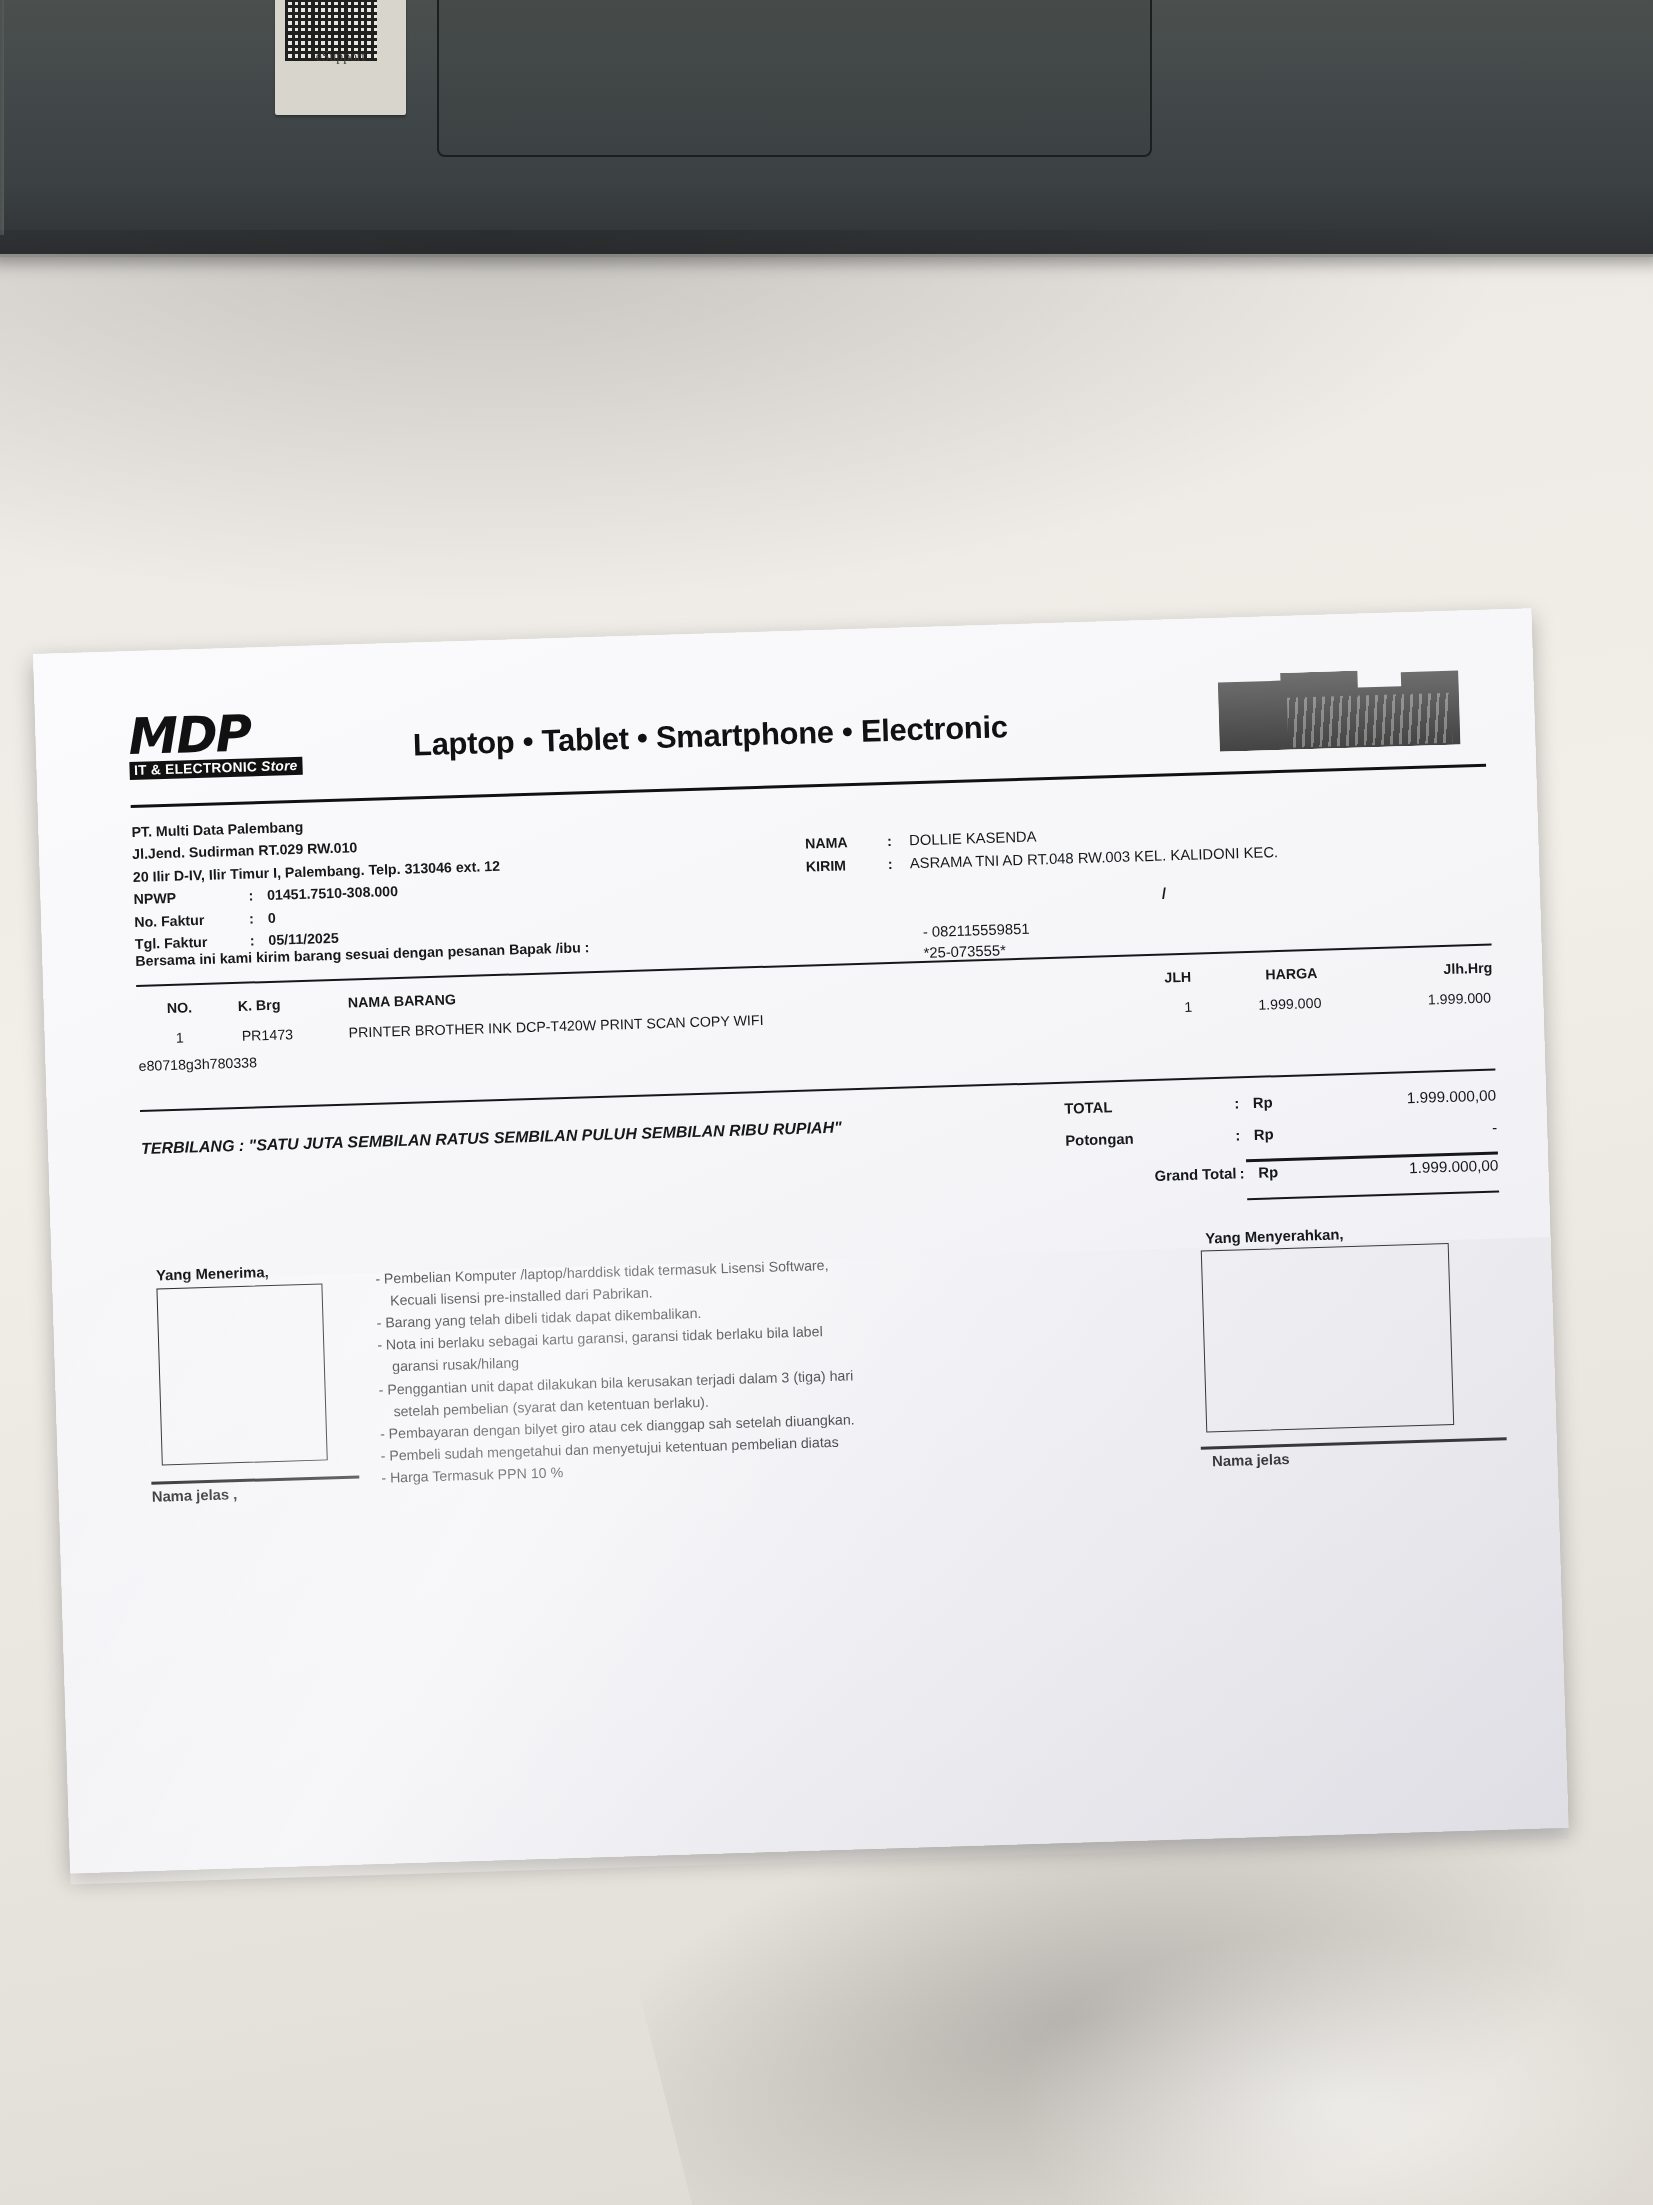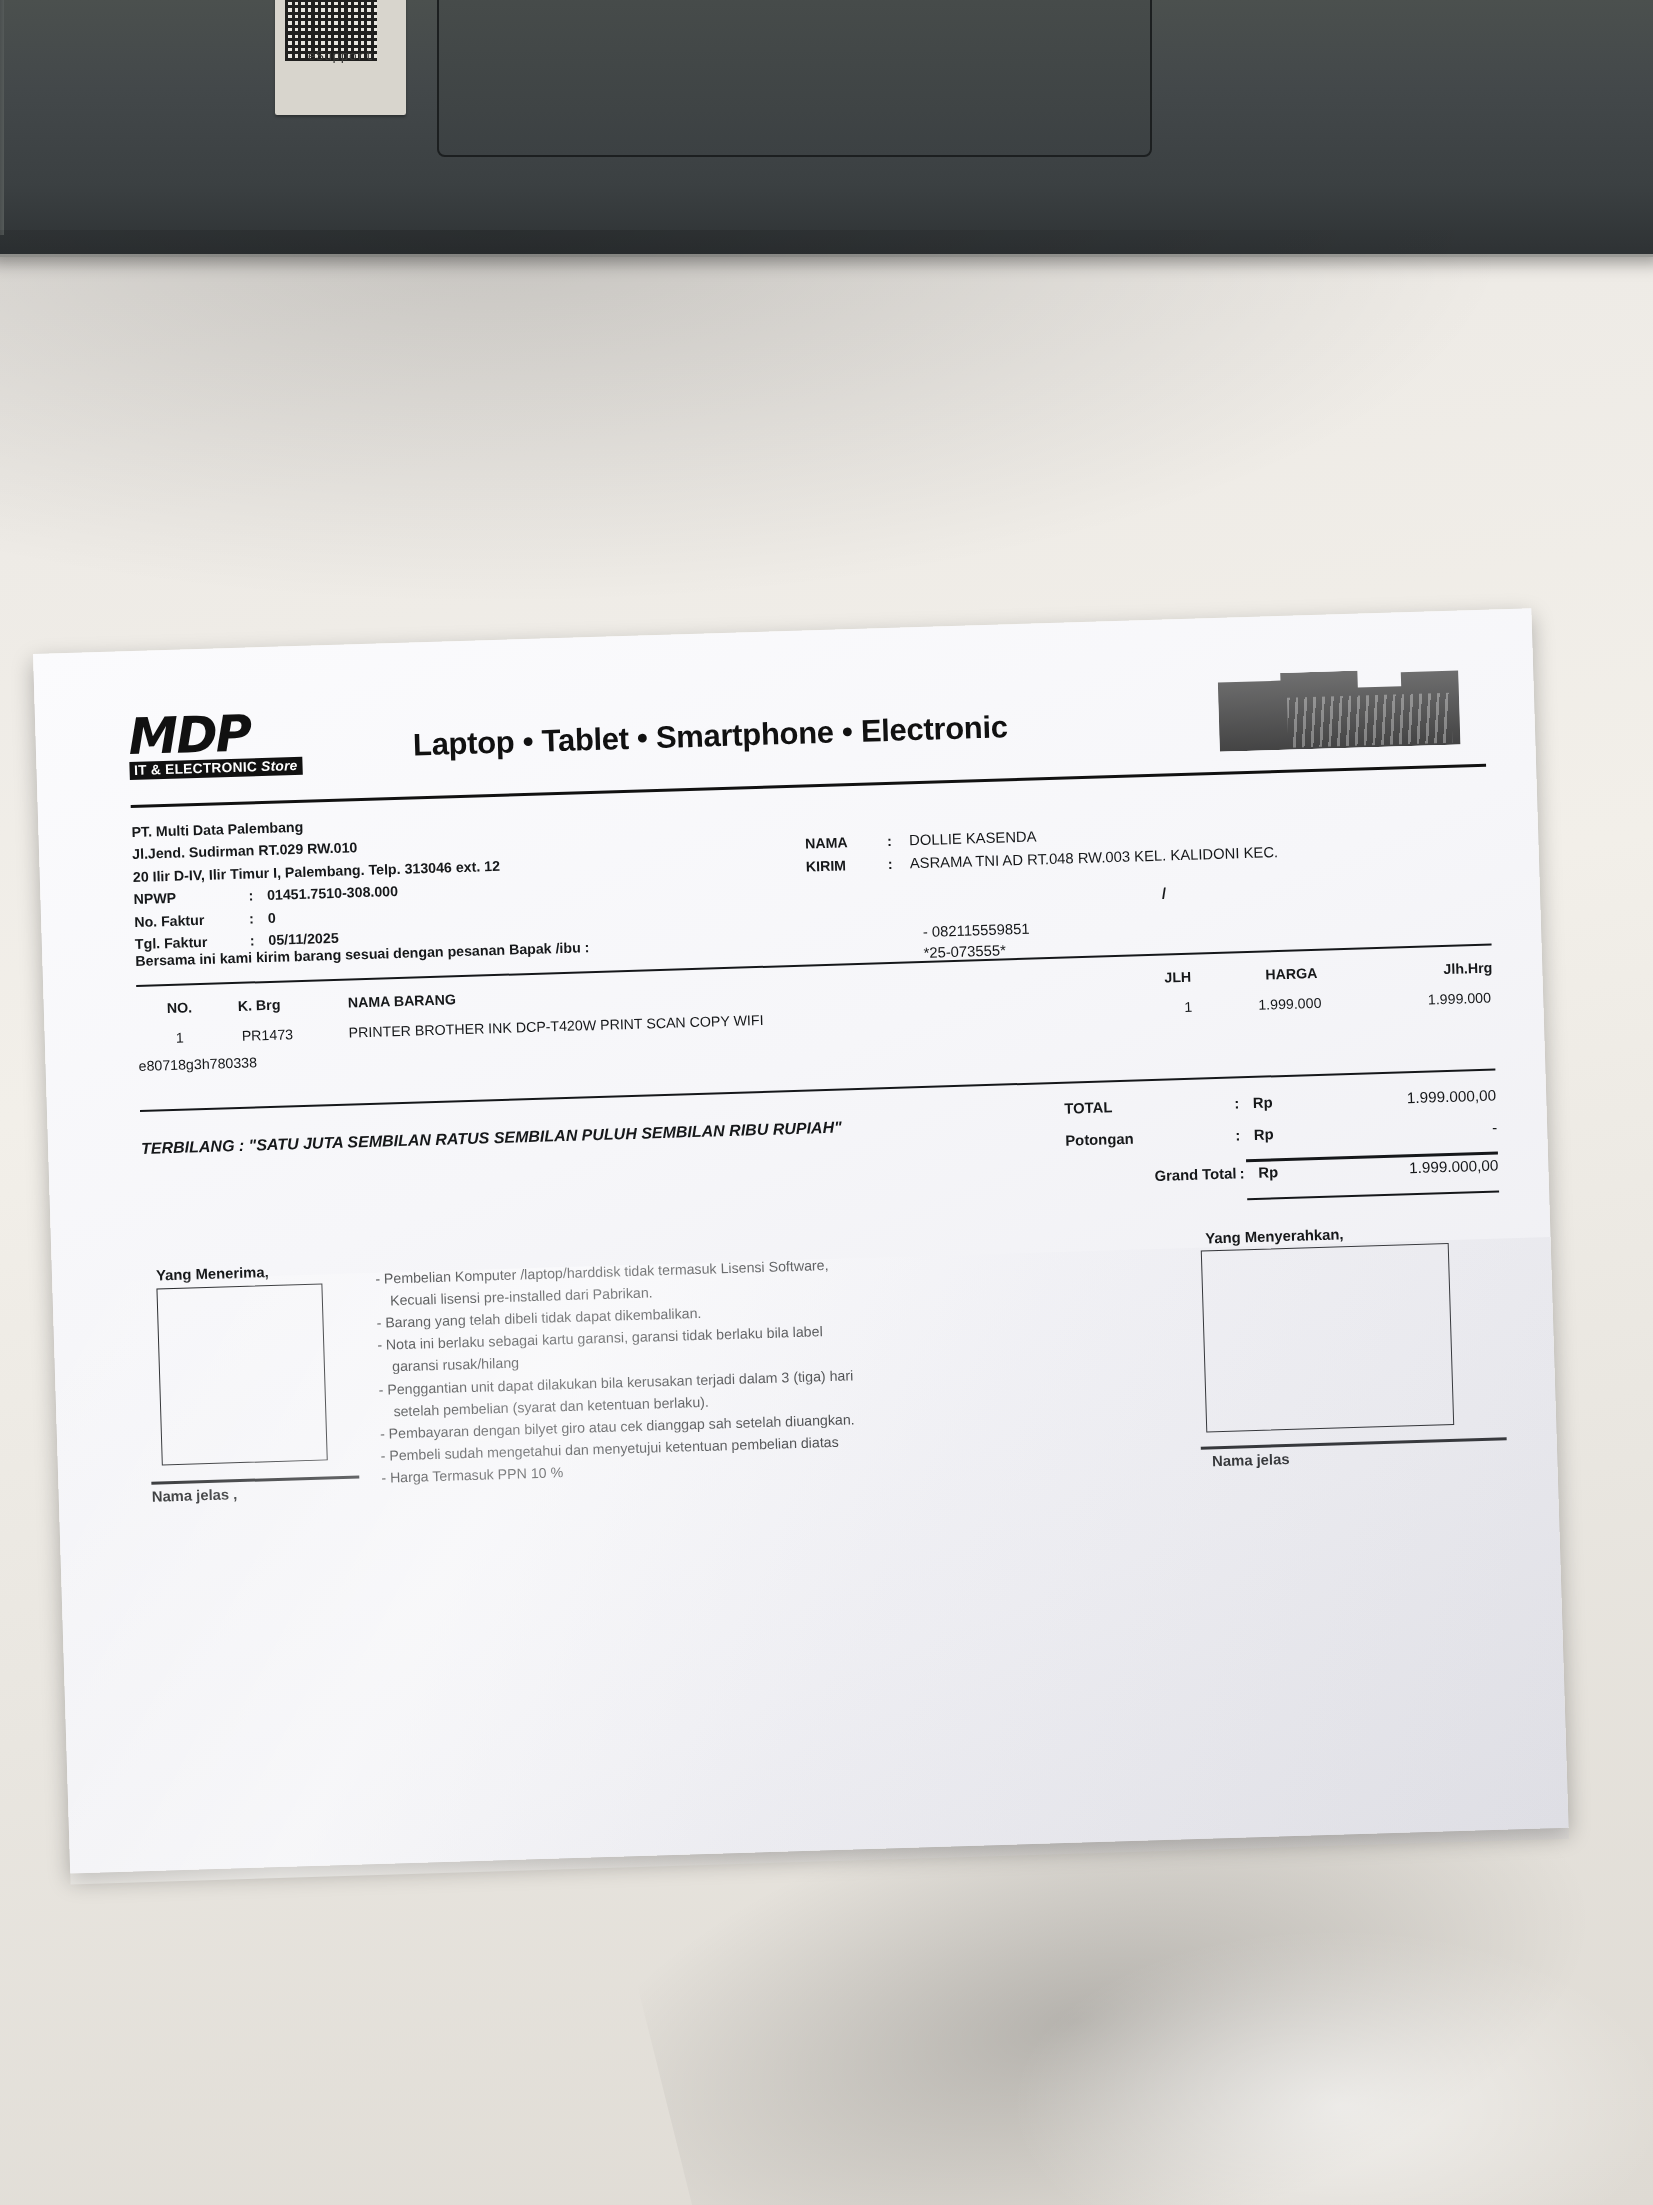--- a/index.html
+++ b/index.html
@@ -63,21 +63,21 @@
       repeating-linear-gradient(0deg,#111 0 3.3px,transparent 3.3px 6.6px);
     background-color: #e9e7e1;
     opacity: .92;
   }
   .esupport .lbl {
     position: absolute;
     left: 0; right: 0; top: 109px;
     text-align: center;
     font-size: 13.7px;
     color: #3a3a38;
-    font-family: Liberation Mono, monospace;
+    font-family: Liberation Serif, serif;
   }
 
   
   .desk-shadow-1 {
     position: absolute;
     left: 0; top: 230px; width: 1654px; height: 427px;
     background: radial-gradient(ellipse at 30% 0%, rgba(0,0,0,.16), rgba(0,0,0,0) 62%);
     pointer-events: none;
   }
   .desk-shadow-2 {

